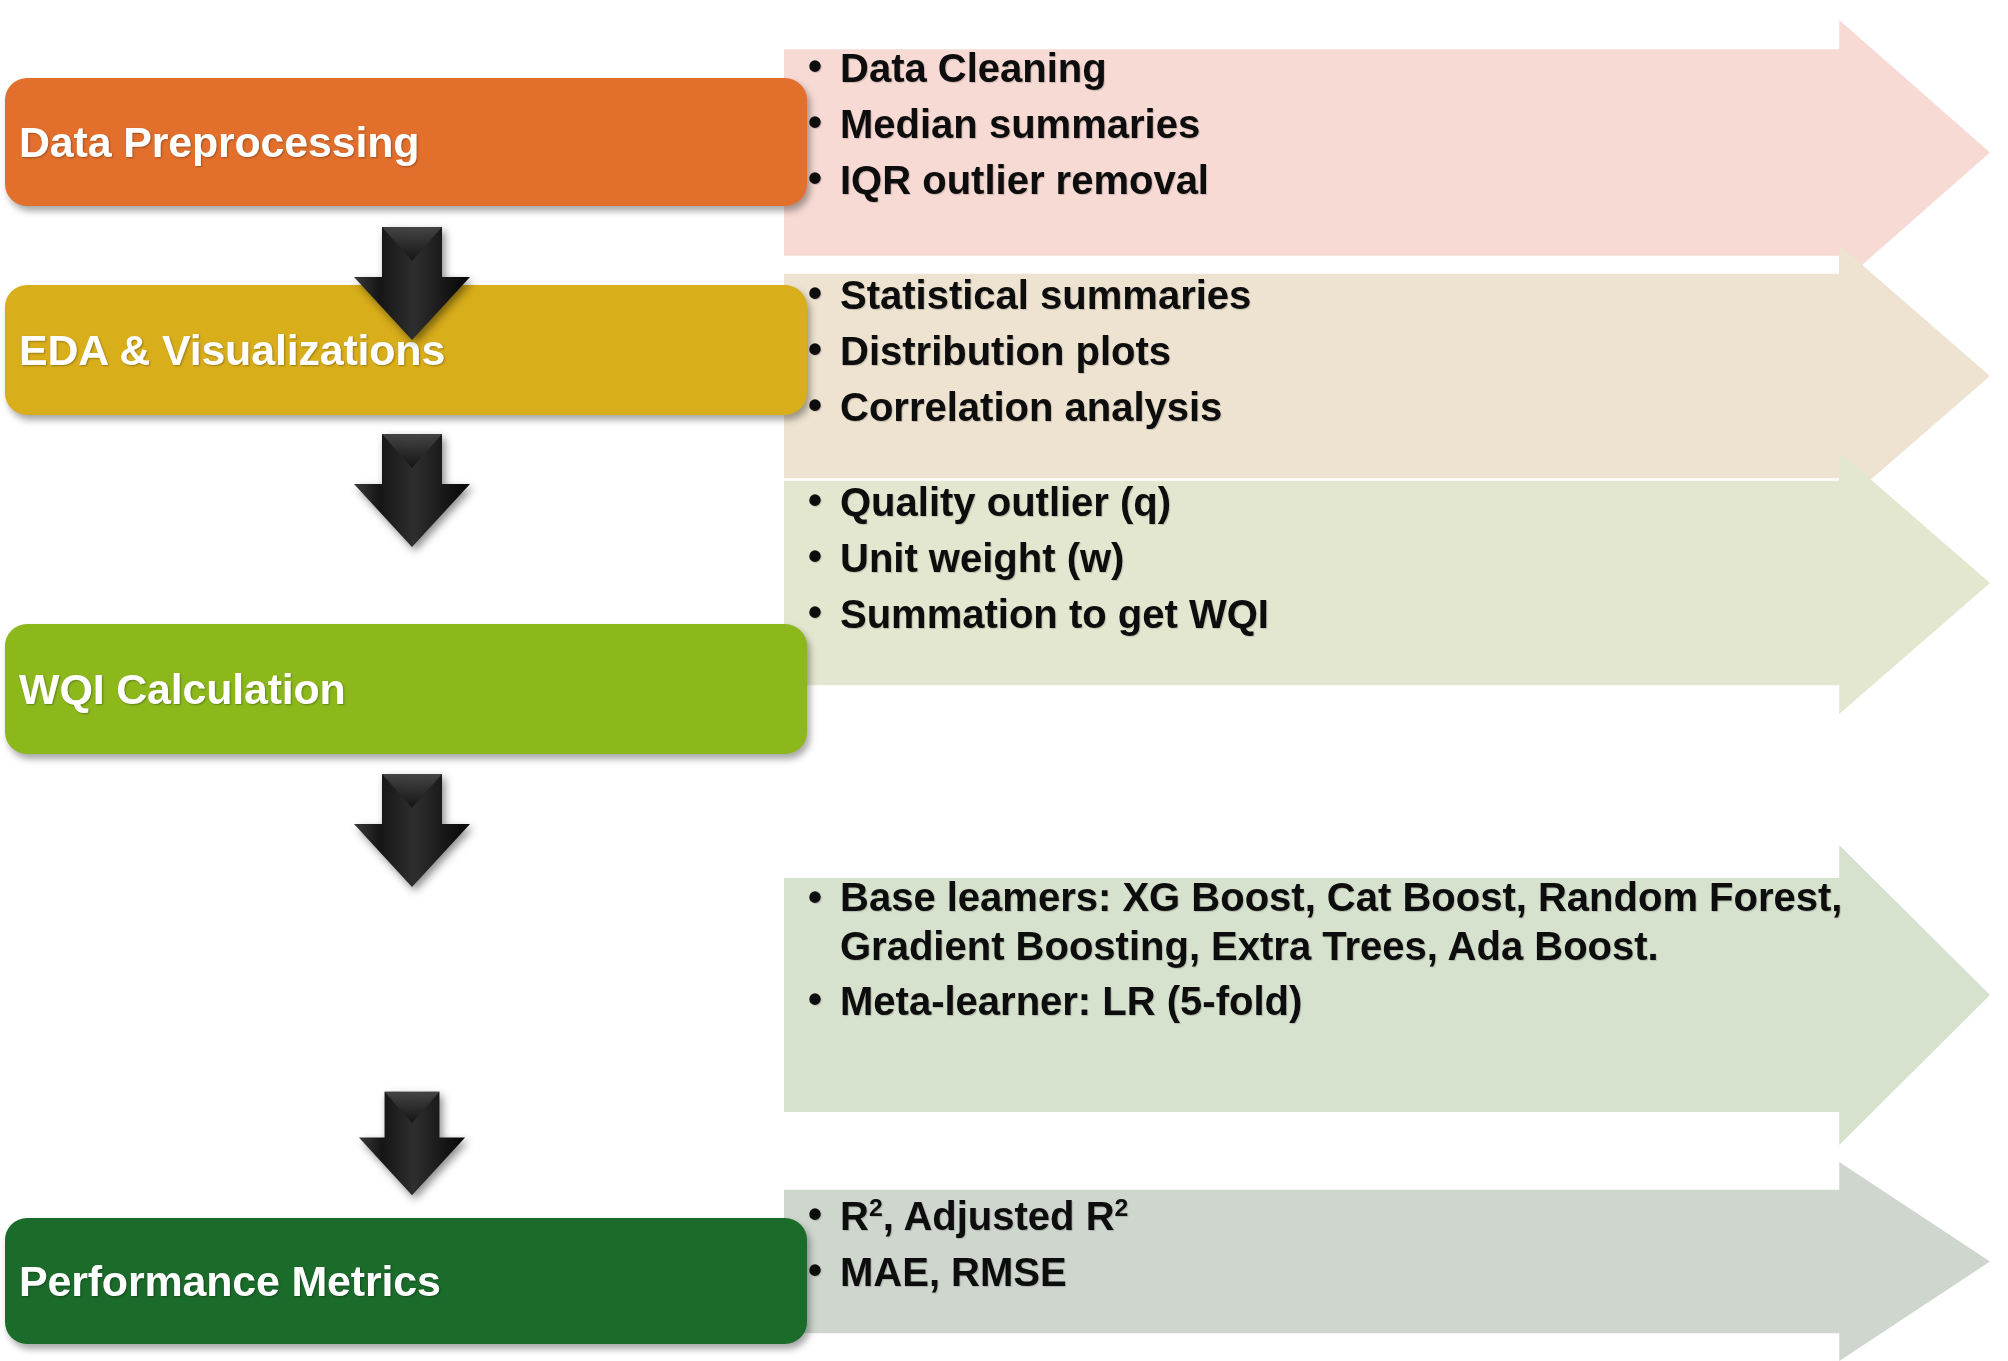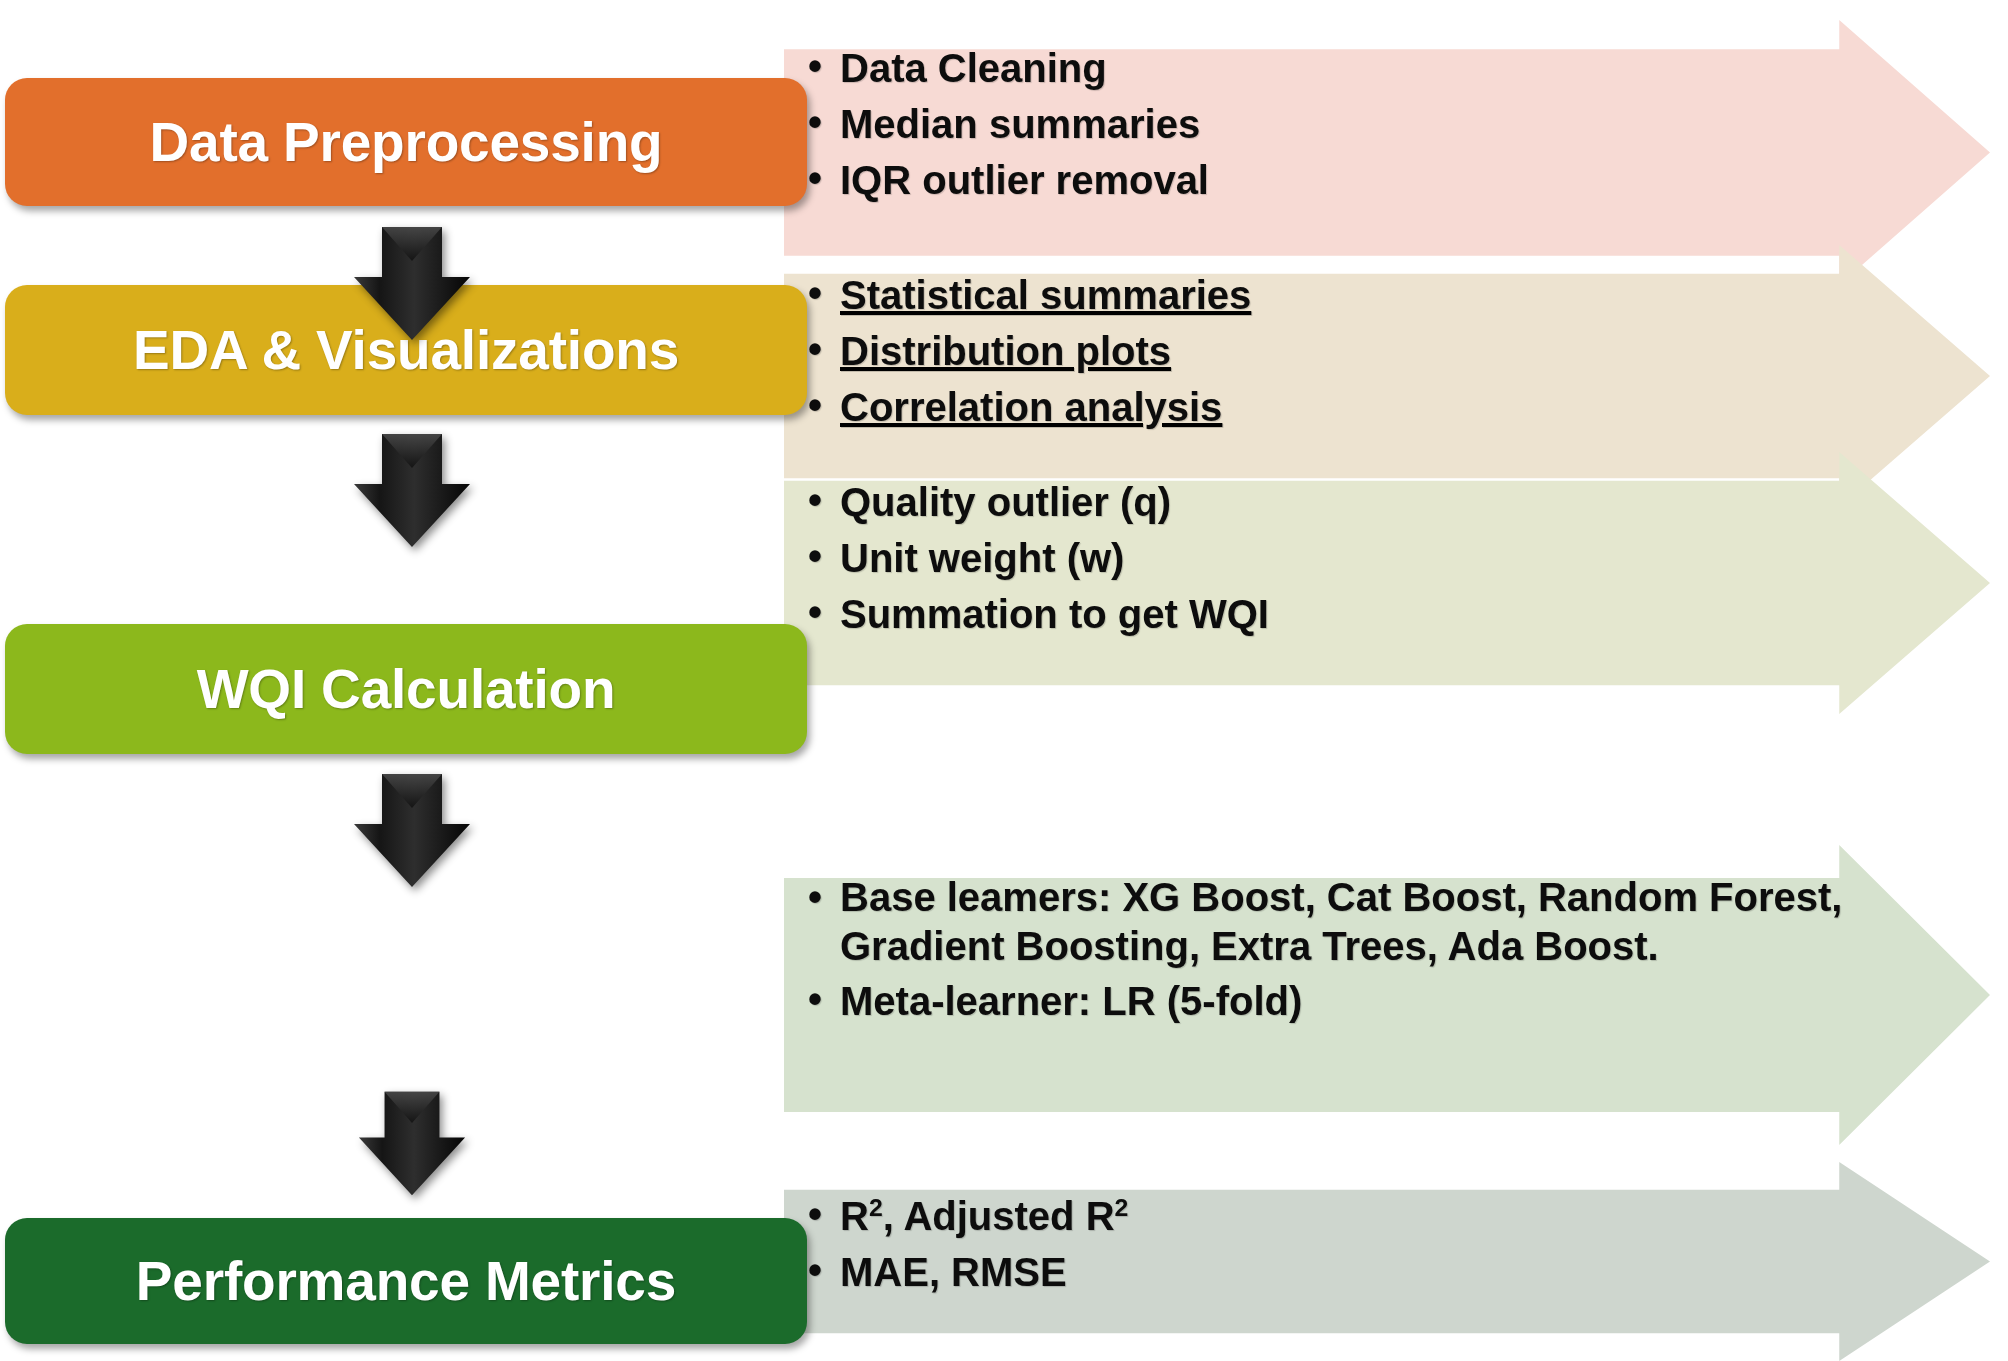--- a/index.html
+++ b/index.html
@@ -9,24 +9,24 @@
     overflow:hidden;position:relative;
   }
   #canvas{position:relative;width:2008px;height:1361px;background:#fff;}
 
   
   .stage-box{
     position:absolute;
     left:5px;
     width:802px;
     border-radius:22px;
-    display:flex;align-items:center;justify-content:center;
+    display:flex;align-items:center;justify-content:flex-start;
     color:#ffffff;
     font-weight:bold;
-    font-size:55px;
+    font-size:43px;
     letter-spacing:-0.2px;
     box-shadow:3px 5px 7px rgba(0,0,0,0.35);
     text-shadow:1px 1px 2px rgba(0,0,0,0.30);
     box-sizing:border-box;
     padding:0 14px;
     text-align:center;
     z-index:5;
   }
 
   
@@ -113,21 +113,21 @@
           <stop offset="100%" stop-color="#101010"></stop>
         </linearGradient>
       </defs>
       <polygon points="30,2 90,2 90,52 118,52 60,115 2,52 30,52" fill="url(#ag1)"></polygon>
       <polygon points="30,2 90,2 60,36" fill="url(#ag1t)" opacity="0.85"></polygon>
     </svg>
   </div>
 
   <div class="bar-wrap" style="top:245px;height:262px;">
     <div class="bar-shape" style="background:#EDE3D0;"></div>
-    <div class="bar-body" style="padding-top:24px;text-decoration:underline;">
+    <div class="bar-body" style="padding-top:24px;">
       <ul class="bullets">
         <li>Statistical summaries</li>
         <li>Distribution plots</li>
         <li>Correlation analysis</li>
       </ul>
     </div>
   </div>
 
   <div class="stage-box" style="top:285px;height:130px;background:#D9AE1B;">
     <span>EDA &amp; Visualizations</span>

